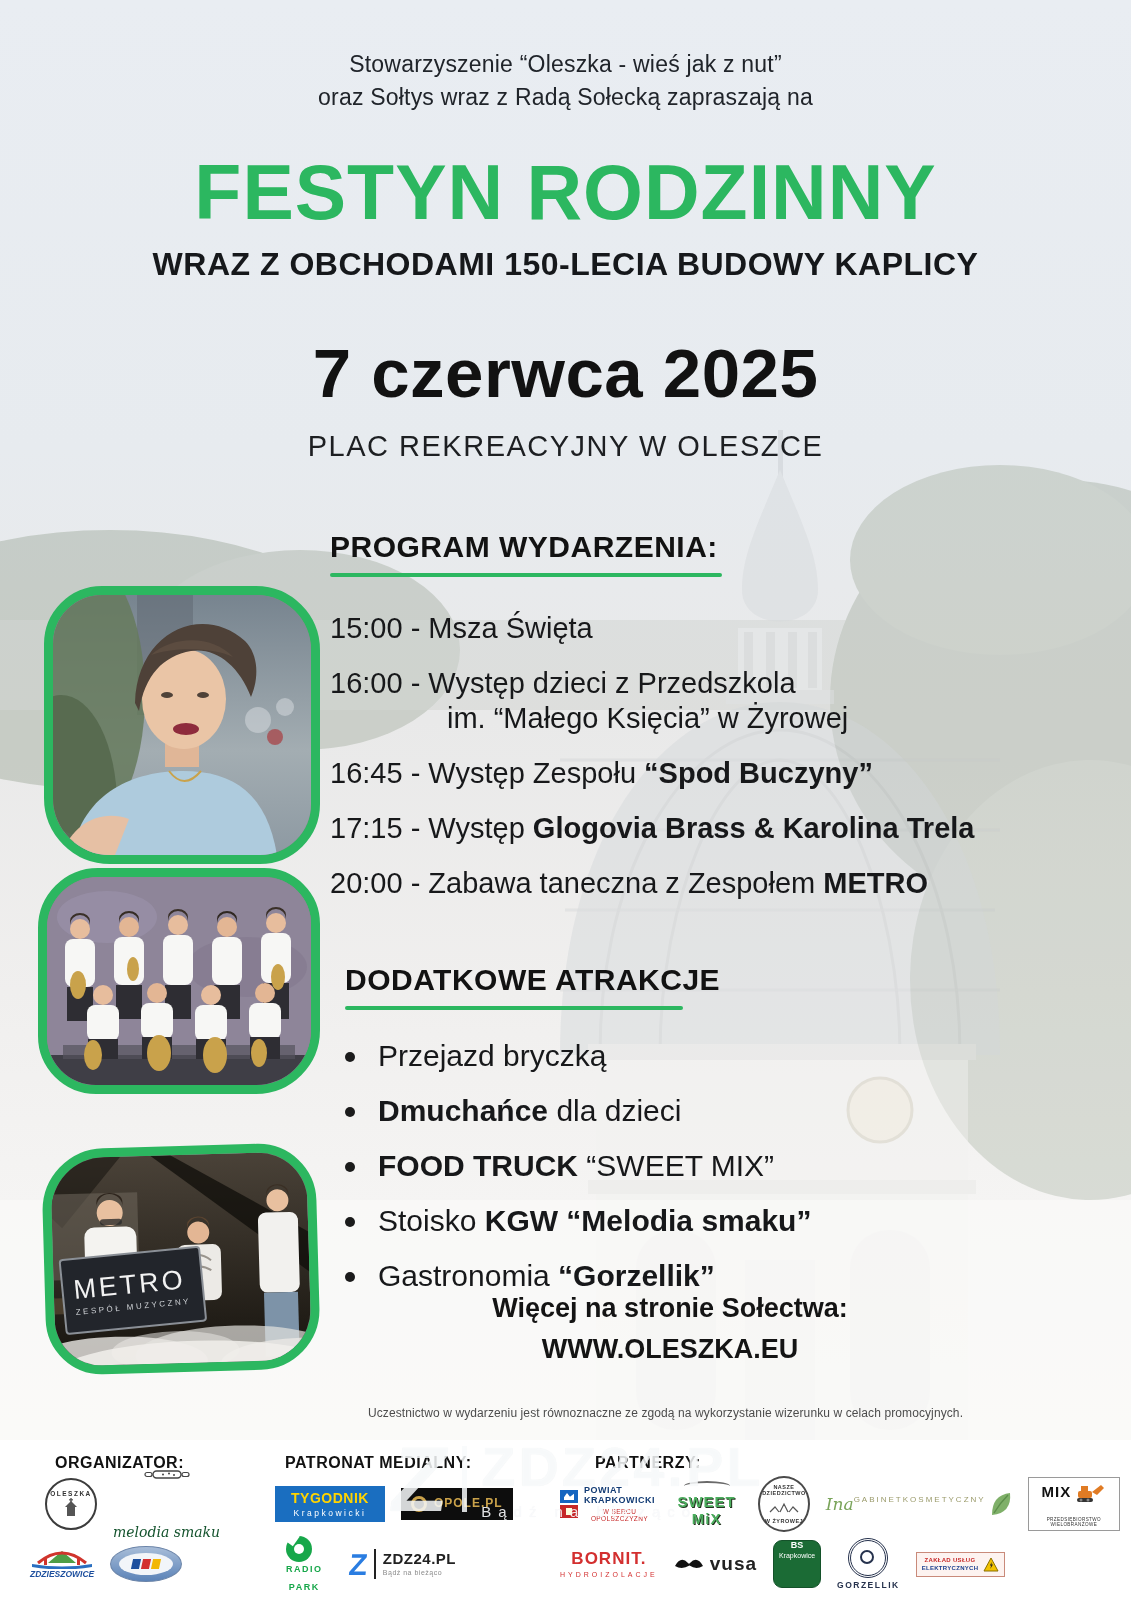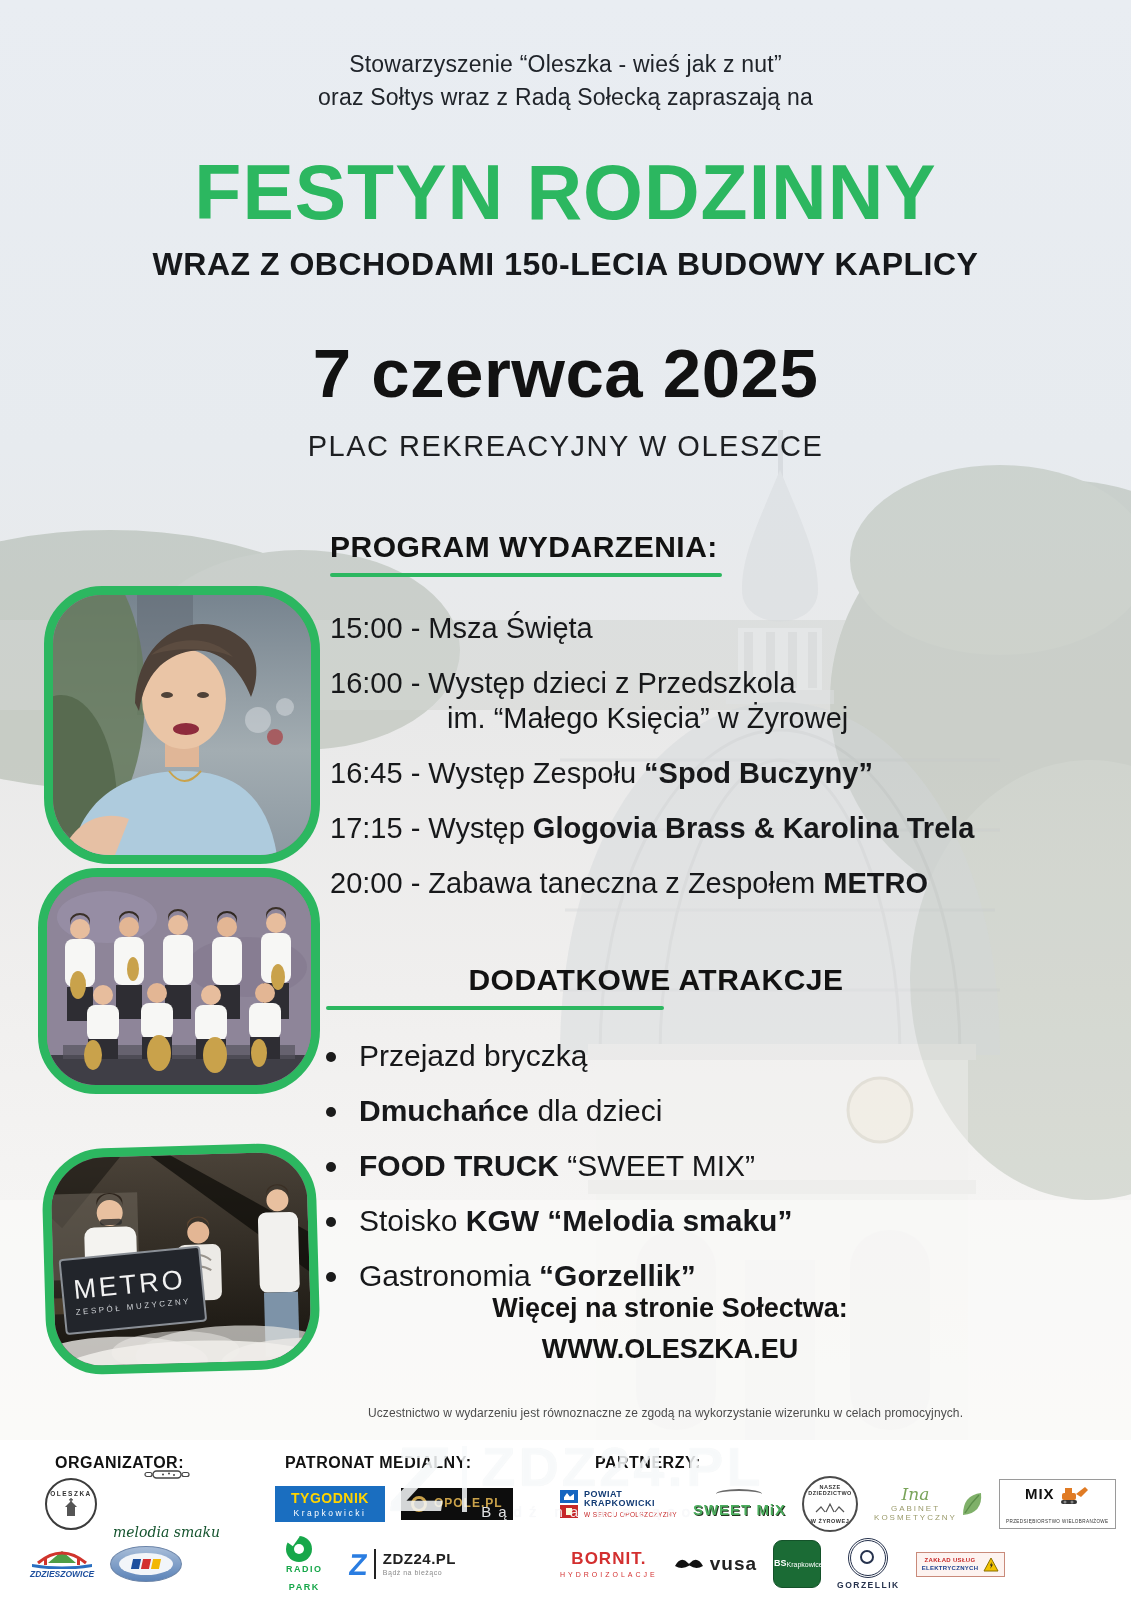--- a/index.html
+++ b/index.html
@@ -28,21 +28,21 @@
 
   .program{left:330px;top:530px;width:700px;}
   .sec-head{font-size:30px;font-weight:800;letter-spacing:.5px;color:#121212;}
   .underline{height:4px;background:#2cb760;border-radius:2px;margin-top:9px;}
   .u1{width:392px;}
   .u2{width:338px;}
   .p-list{margin-top:34px;}
   .p-item{font-size:29px;line-height:35px;margin-bottom:20px;color:#17181a;}
   .p-item b{font-weight:700;}
   .p-line2{padding-left:117px;}
-  .attractions{left:326px;top:963px;width:660px;text-align:center;}
+  .attractions{left:345px;top:963px;width:660px;}
   .a-list{margin-top:28px;}
   .a-item{display:flex;align-items:baseline;font-size:30px;line-height:36px;margin-bottom:19px;color:#17181a;}
   .a-item b{font-weight:700;}
   .dot{flex:0 0 auto;width:10px;height:10px;border-radius:50%;background:#1b1b1b;margin-right:23px;position:relative;top:-4px;}
 
   .website{left:340px;top:1288px;width:660px;text-align:center;font-size:27px;font-weight:700;line-height:41px;color:#141414;}
   .disclaimer{left:200px;top:1406px;width:931px;text-align:center;font-size:12px;color:#4c4c4c;letter-spacing:.1px;}
 
   .footer{position:absolute;left:0;top:1440px;width:1131px;height:160px;background:#ffffff;z-index:3;}
   .f-col{position:absolute;top:0;}
@@ -83,32 +83,32 @@
   .powiat .fr{width:18px;height:13px;background:#c62828;position:relative;}
   .powiat .fr::after{content:"";position:absolute;left:6px;top:3px;width:6px;height:7px;background:#ffd;}
   .powiat .tcol{display:flex;flex-direction:column;align-items:flex-start;}
   .powiat .p1{font-size:9px;font-weight:800;color:#123b74;letter-spacing:.5px;}
   .powiat .p3{font-size:6.5px;color:#c62828;margin-top:2px;letter-spacing:.4px;}
   .sweet .sw{font-size:15px;font-weight:800;color:#4cae5e;text-shadow:1px 1px 0 #23321f;letter-spacing:1px;}
   .sweet .squig{width:46px;height:8px;border-top:2px solid #6a6a6a;border-radius:50%;margin-bottom:3px;}
   .dzied{width:56px;height:56px;border:2px solid #4a4a4a;border-radius:50%;box-sizing:border-box;justify-content:space-between;padding:6px 2px;}
   .dzied .d1{font-size:5.5px;font-weight:700;color:#333;letter-spacing:.5px;}
   .ina{flex-direction:row;gap:4px;}
-  .ina .tcol{display:flex;flex-direction:column;align-items:center;}
+  .ina .tcol{display:flex;align-items:flex-start;}
   .ina .i1{font-family:"DejaVu Serif","Liberation Serif",serif;font-style:italic;font-size:17px;color:#7aa45a;}
   .ina .i2{font-size:8px;letter-spacing:2px;color:#9a9a6a;margin-top:1px;}
   .mixl{border:1px solid #9a9a9a;background:#fff;padding:3px 6px;gap:12px;}
   .mixl .top{display:flex;align-items:center;gap:5px;}
   .mixl .m1{font-size:15px;font-weight:800;color:#111;letter-spacing:1px;}
   .mixl .m2{font-size:4.6px;color:#333;letter-spacing:.4px;margin-top:2px;}
   .bornit .b1{font-size:17px;font-weight:800;color:#d32f2f;letter-spacing:1px;}
   .bornit .b2{font-size:7px;letter-spacing:3px;color:#d32f2f;margin-top:2px;}
   .vusa{flex-direction:row;gap:6px;align-items:center;}
   .vusa .t{font-size:19px;font-weight:700;color:#222;letter-spacing:1px;}
-  .bs{width:46px;height:46px;background:#1b6b35;border-radius:9px;display:flex;flex-direction:row;align-items:center;justify-content:space-between;border:1px solid #14522a;}
+  .bs{width:46px;height:46px;background:#1b6b35;border-radius:9px;display:flex;flex-direction:column;align-items:center;justify-content:flex-start;border:1px solid #14522a;}
   .bs .t1{color:#fff;font-size:9px;font-weight:800;}
   .bs .t2{color:#fff;font-size:7px;margin-top:1px;}
   .gorz .circ{width:34px;height:34px;border-radius:50%;border:3px double #26324d;position:relative;}
   .gorz .circ::after{content:"";position:absolute;left:9px;top:9px;width:10px;height:10px;border-radius:50%;border:2px solid #26324d;}
   .gorz .t{font-size:8.5px;font-weight:800;color:#26324d;letter-spacing:1.5px;margin-top:3px;}
   .electro{border:1px solid #c98a7a;background:#fdf3f0;padding:4px 5px;flex-direction:row;gap:5px;align-items:center;}
   .electro .tcol{display:flex;flex-direction:column;align-items:center;}
   .electro .e1{font-size:6px;font-weight:800;color:#c62828;letter-spacing:.3px;}
   .electro .e2{font-size:6px;font-weight:800;color:#1a3f8f;letter-spacing:.3px;margin-top:1px;}
 

